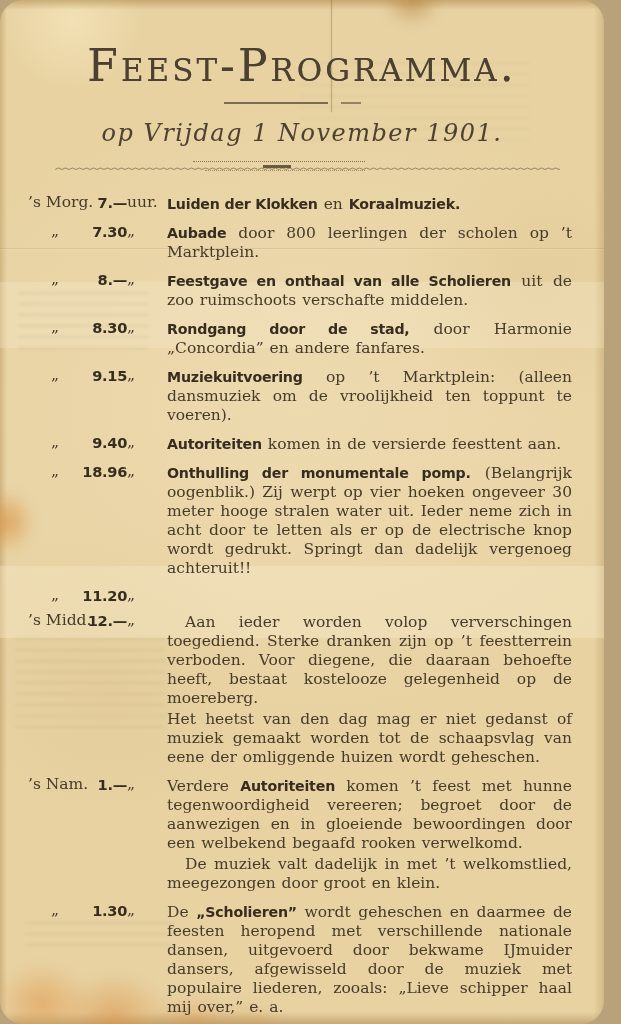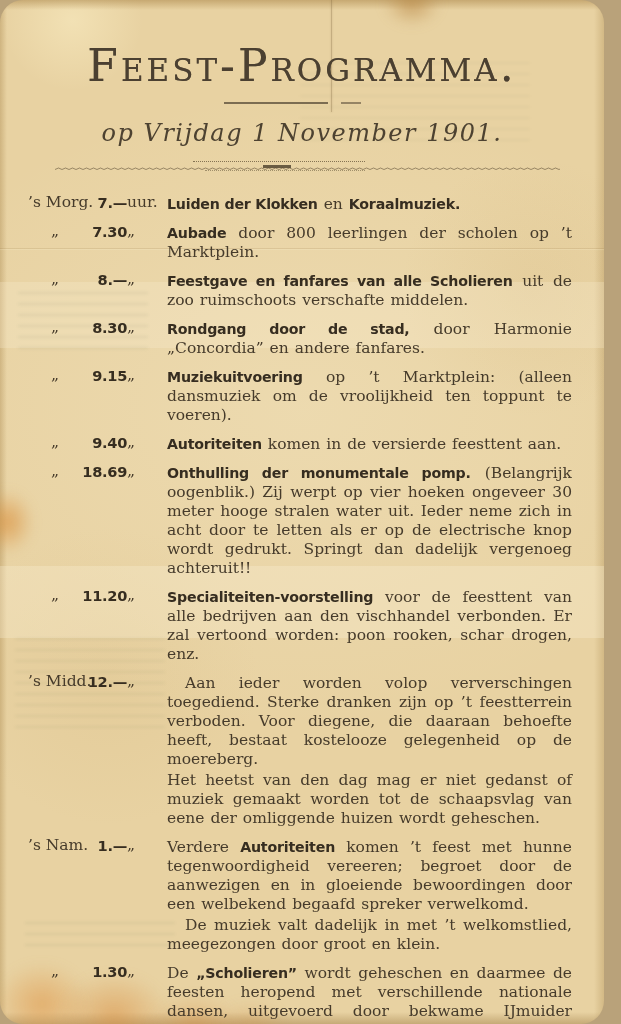--- a/index.html
+++ b/index.html
@@ -120,21 +120,21 @@
       <span class="unit">„</span>
       <div class="desc">
           <div class="para"><span class="emph">Aubade</span><span> door 800 leerlingen der scholen op ’t Marktplein.</span></div>
         </div>
     </div>
     <div class="row">
       <span class="period">„</span>
       <span class="time">8.—</span>
       <span class="unit">„</span>
       <div class="desc">
-          <div class="para"><span class="emph">Feestgave en fanfares van alle Scholieren</span><span> uit de zoo ruimschoots verschafte middelen.</span></div>
+          <div class="para"><span class="emph">Feestgave en onthaal van alle Scholieren</span><span> uit de zoo ruimschoots verschafte middelen.</span></div>
         </div>
     </div>
     <div class="row">
       <span class="period">„</span>
       <span class="time">8.30</span>
       <span class="unit">„</span>
       <div class="desc">
           <div class="para"><span class="emph">Rondgang door de stad,</span><span> door Harmonie „Concordia” en andere fanfares.</span></div>
         </div>
     </div>
@@ -149,49 +149,46 @@
     <div class="row">
       <span class="period">„</span>
       <span class="time">9.40</span>
       <span class="unit">„</span>
       <div class="desc">
           <div class="para"><span class="emph">Autoriteiten</span><span> komen in de versierde feesttent aan.</span></div>
         </div>
     </div>
     <div class="row">
       <span class="period">„</span>
-      <span class="time">18.69</span>
+      <span class="time">18.96</span>
       <span class="unit">„</span>
       <div class="desc">
           <div class="para"><span class="emph">Onthulling der monumentale pomp.</span><span> (Belangrijk oogenblik.) Zij werpt op vier hoeken ongeveer 30 meter hooge stralen water uit. Ieder neme zich in acht door te letten als er op de electrische knop wordt gedrukt. Springt dan dadelijk vergenoeg achteruit!!</span></div>
         </div>
     </div>
     <div class="row">
       <span class="period">„</span>
       <span class="time">11.20</span>
       <span class="unit">„</span>
-      <div class="desc">
-          <div class="para"><span class="emph">Specialiteiten-voorstelling</span><span> voor de feesttent van alle bedrijven aan den vischhandel verbonden. Er zal vertoond worden: poon rooken, schar drogen, enz.</span></div>
-        </div>
     </div>
     <div class="row">
       <span class="period">’s Midd.</span>
       <span class="time">12.—</span>
       <span class="unit">„</span>
       <div class="desc">
           <div class="para indent"><span>Aan ieder worden volop ververschingen toegediend. Sterke dranken zijn op ’t feestterrein verboden. Voor diegene, die daaraan behoefte heeft, bestaat kostelooze gelegenheid op de moereberg.</span></div>
           <div class="para"><span>Het heetst van den dag mag er niet gedanst of muziek gemaakt worden tot de schaapsvlag van eene der omliggende huizen wordt geheschen.</span></div>
         </div>
     </div>
     <div class="row">
       <span class="period">’s Nam.</span>
       <span class="time">1.—</span>
       <span class="unit">„</span>
       <div class="desc">
-          <div class="para"><span>Verdere </span><span class="emph">Autoriteiten</span><span> komen ’t feest met hunne tegenwoordigheid vereeren; begroet door de aanwezigen en in gloeiende bewoordingen door een welbekend begaafd spreker verwelkomd.</span></div>
+          <div class="para"><span>Verdere </span><span class="emph">Autoriteiten</span><span> komen ’t feest met hunne tegenwoordigheid vereeren; begroet door de aanwezigen en in gloeiende bewoordingen door een welbekend begaafd rooken verwelkomd.</span></div>
           <div class="para indent"><span>De muziek valt dadelijk in met ’t welkomstlied, meegezongen door groot en klein.</span></div>
         </div>
     </div>
     <div class="row">
       <span class="period">„</span>
       <span class="time">1.30</span>
       <span class="unit">„</span>
       <div class="desc">
           <div class="para"><span>De </span><span class="emph">„Scholieren”</span><span> wordt geheschen en daarmee de feesten heropend met verschillende nationale dansen, uitgevoerd door bekwame IJmuider dansers, afgewisseld door de muziek met populaire liederen, zooals: „Lieve schipper haal mij over,” e. a.</span></div>
         </div>

